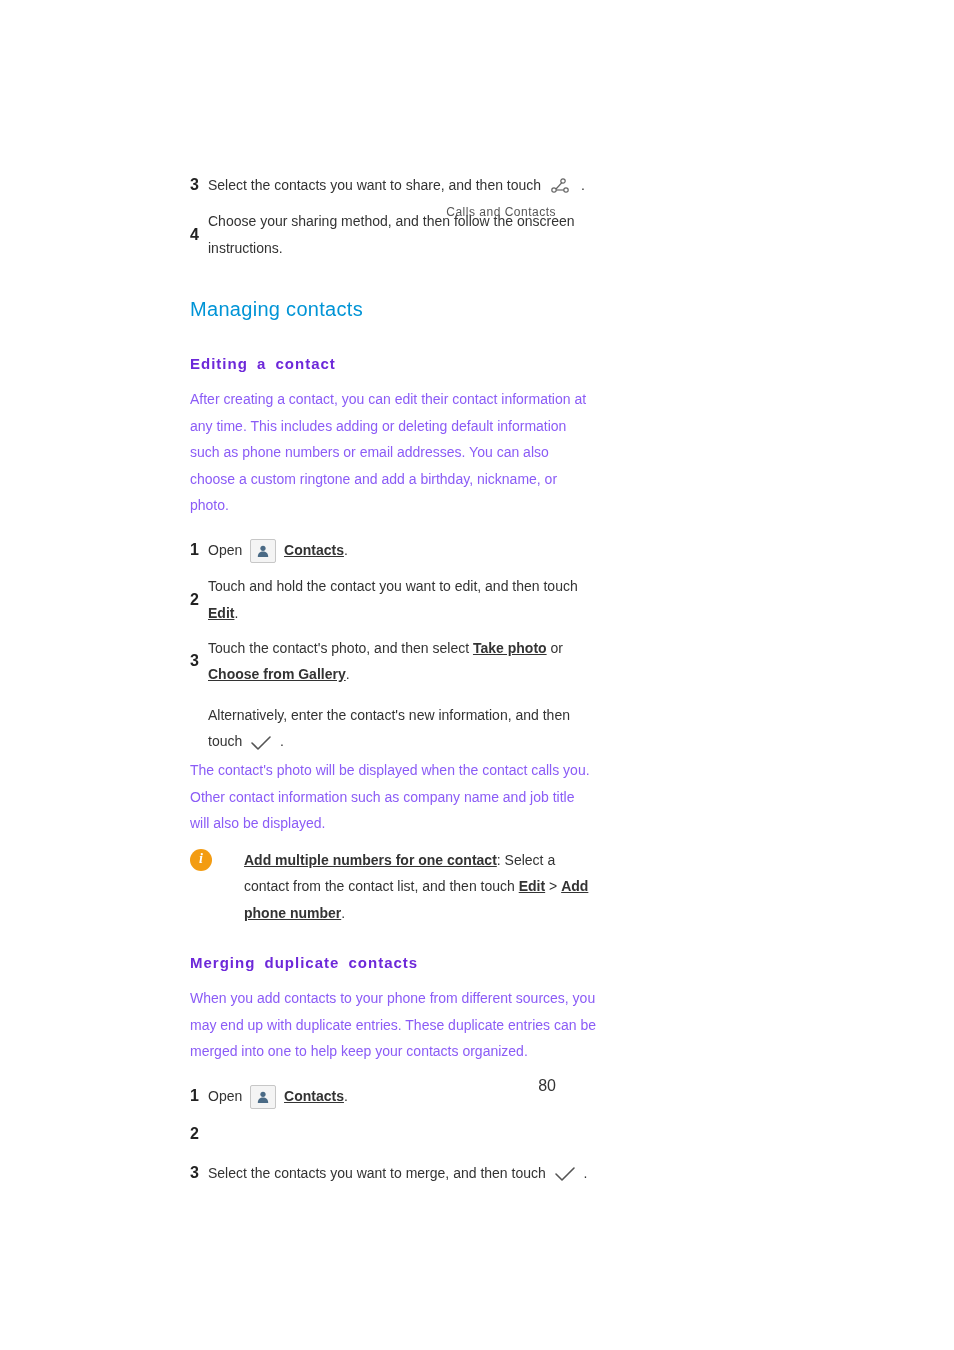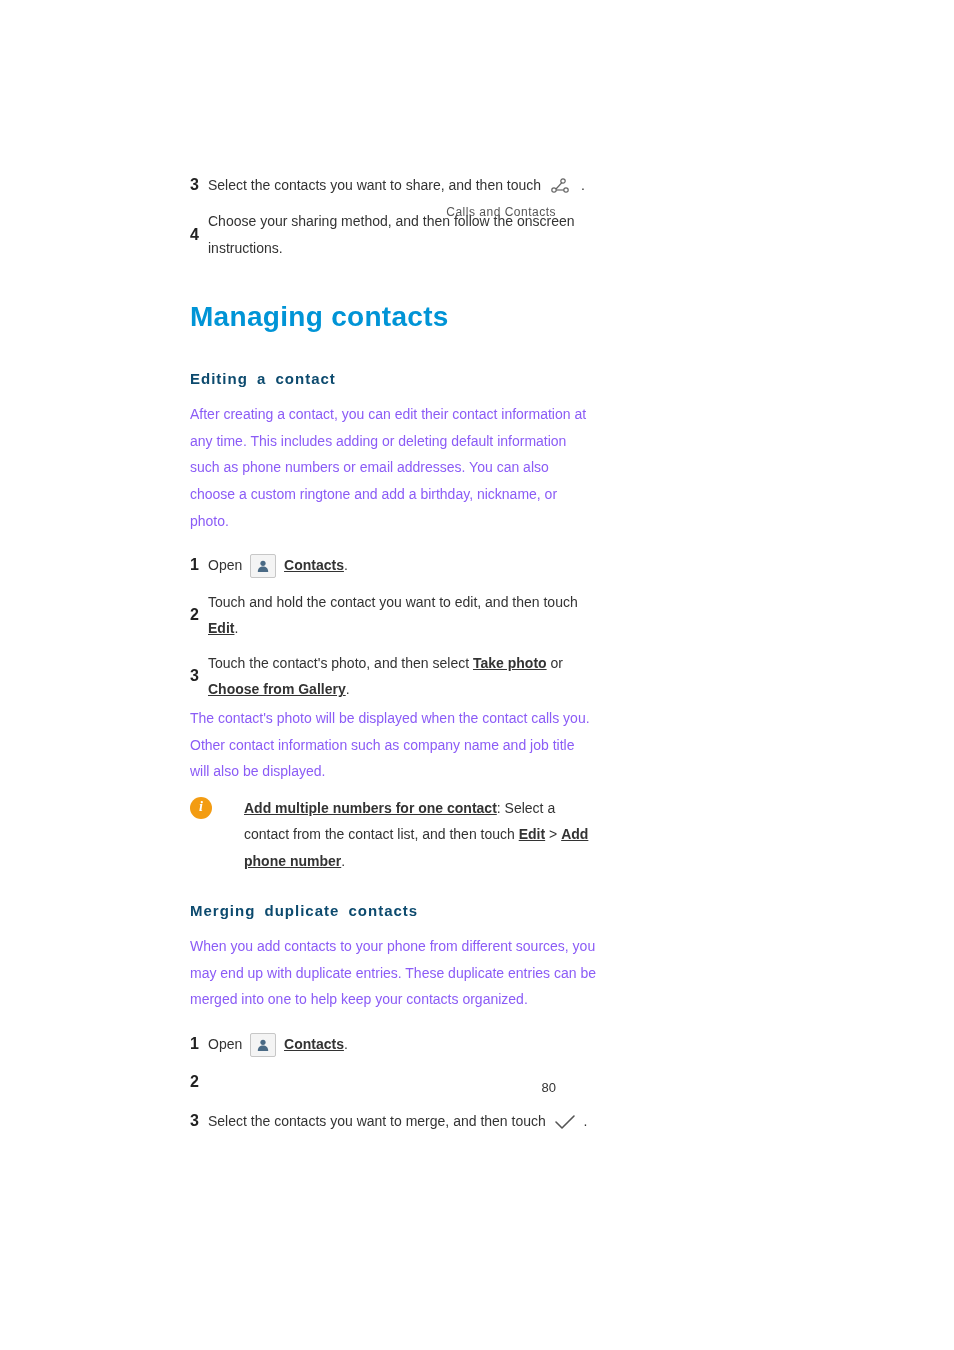--- a/index.html
+++ b/index.html
@@ -23,21 +23,21 @@
     top: 205px;
     right: 200px;
     font-size: 12px;
     color: #555555;
     letter-spacing: 0.5px;
   }
   .page-number {
     position: absolute;
     bottom: 255px;
     right: 200px;
-    font-size: 13px;
+    font-size: 16px;
     color: #333333;
     margin-top: 39px;
   }
   .content {
     margin-top: 50px;
     line-height: 1.9;
     color: #333333;
   }
 
   .ol-row {
@@ -55,29 +55,29 @@
   }
   .ol-body {
     flex: 1;
   }
   .step-indent {
     margin-left: 18px;
   }
 
   h1.section {
     color: #0094d6;
-    font-size: 28px;
-    font-weight: 700;
+    font-size: 20px;
+    font-weight: 400;
     margin: 28px 0 18px 0;
     letter-spacing: 0.3px;
   }
   h2.subsection {
     font-size: 15px;
     font-weight: 700;
-    color: #0c4a6e;
+    color: #6d28d9;
     margin: 22px 0 8px 0;
     letter-spacing: 1px;
     word-spacing: 4px;
   }
   p.body {
     margin: 2px 0 10px 0;
     color: #8b5cf6;
   }
 
   .bold { font-weight: 700; text-decoration: underline; }
@@ -195,20 +195,31 @@
       </div>
     </div>
 
     <div class="ol-row">
       <div class="ol-num">3</div>
       <div class="ol-body">
         <span>Touch the contact's photo, and then select </span><span class="bold">Take photo</span><span> or </span><span class="bold">Choose from Gallery</span><span>.</span>
       </div>
     </div>
 
+    <div class="ol-row step-indent" style="margin-top:14px;">
+      <div class="ol-body">
+        <span>Alternatively, enter the contact's new information, and then touch </span>
+        <span class="inline-icon">
+          <svg width="22" height="16" viewBox="0 0 22 16">
+            <polyline points="2,8 8,14 20,2" stroke="#555555" stroke-width="1.6" fill="none" stroke-linecap="round" stroke-linejoin="round"></polyline>
+          </svg>
+        </span>
+        <span>.</span>
+      </div>
+    </div>
 
     <p class="body" style="">The contact's photo will be displayed when the contact calls you. Other contact information such as company name and job title will also be displayed.</p>
 
     <div class="info-row">
       <div class="info-badge">i</div>
       <div class="info-body">
         <span class="bold">Add multiple numbers for one contact</span><span>: Select a contact from the contact list, and then touch </span><span class="bold">Edit</span><span> &gt; </span><span class="bold">Add phone number</span><span>.</span>
       </div>
     </div>
 

